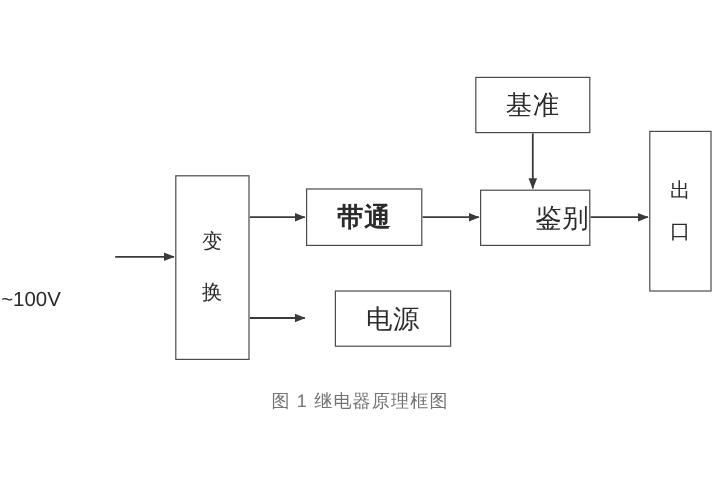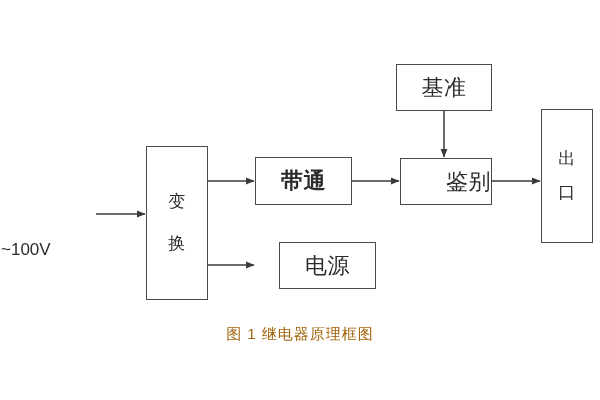--- a/index.html
+++ b/index.html
@@ -70,21 +70,21 @@
   #label-source-line1 { left: 18px; top: 203px; }
   #label-source-line2 { left: 1px; top: 240px; }
 
   #figure-caption {
     position: absolute;
     left: 0;
     top: 325px;
     width: 600px;
     text-align: center;
     font-size: 15px;
-    color: #a16207;
+    color: #737373;
     letter-spacing: 1px;
   }
 </style>
 </head>
 <body>
 
 <div id="diagram-root">
 
   <svg id="wire-layer" width="600" height="400" viewBox="0 0 600 400">
     <defs>

